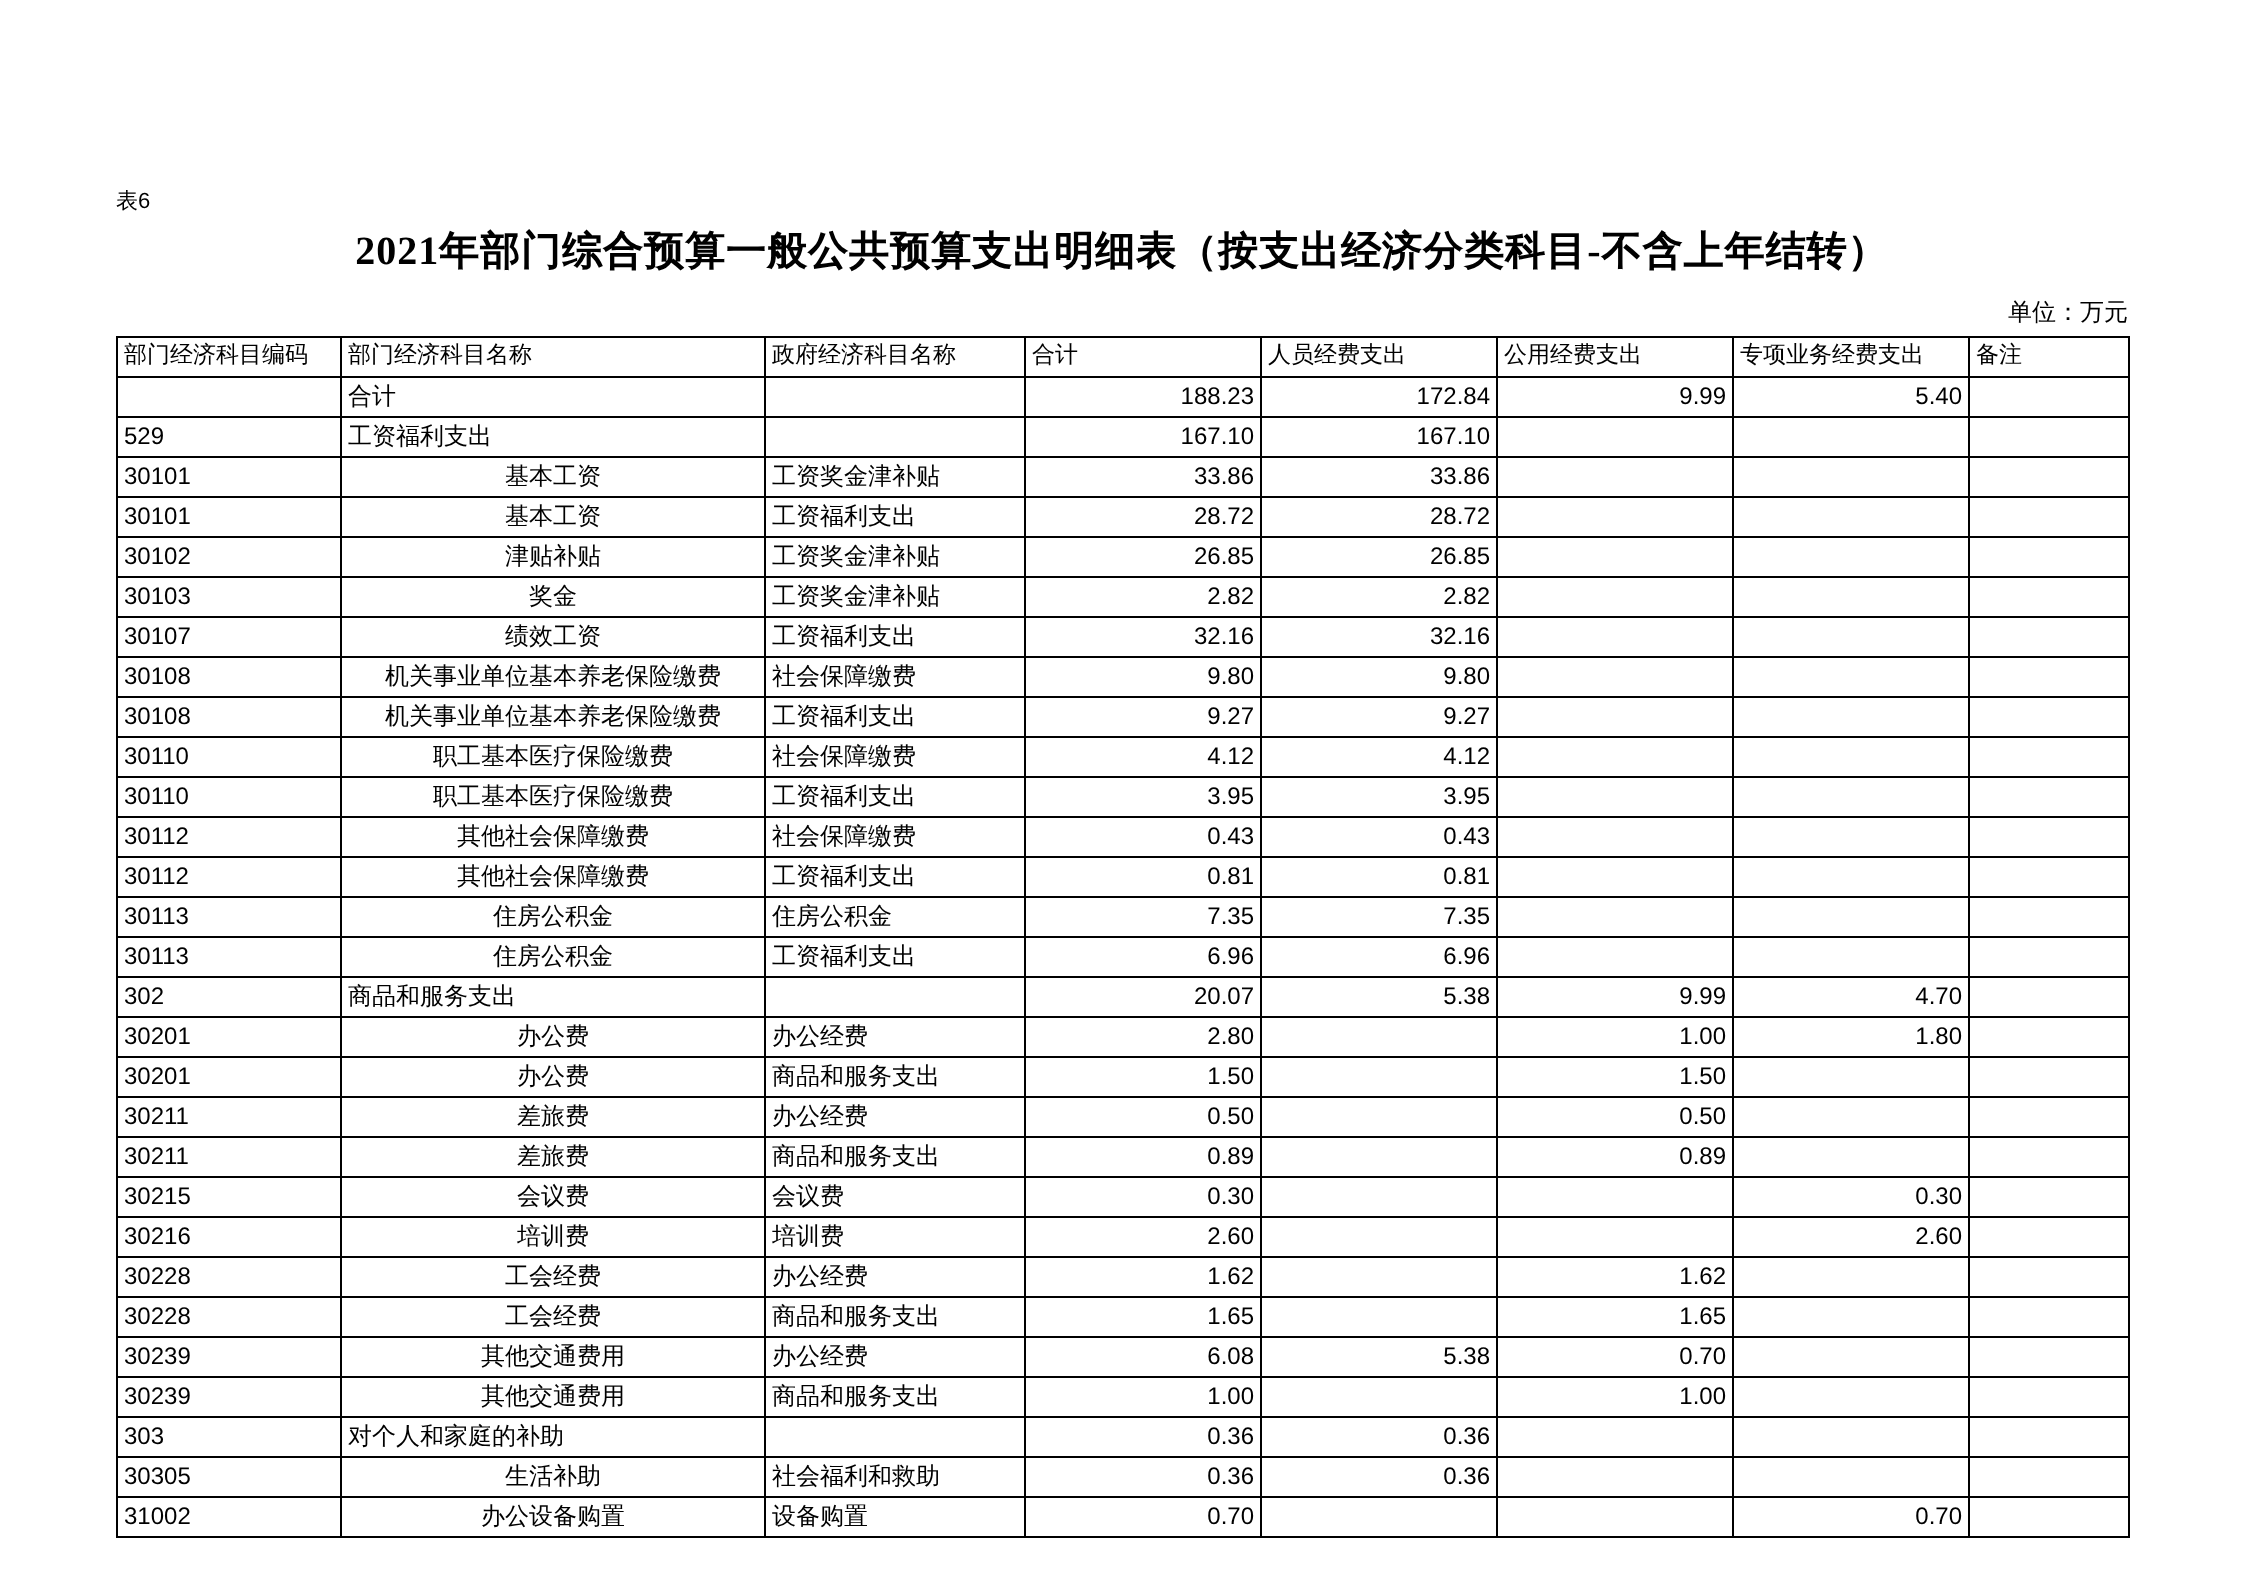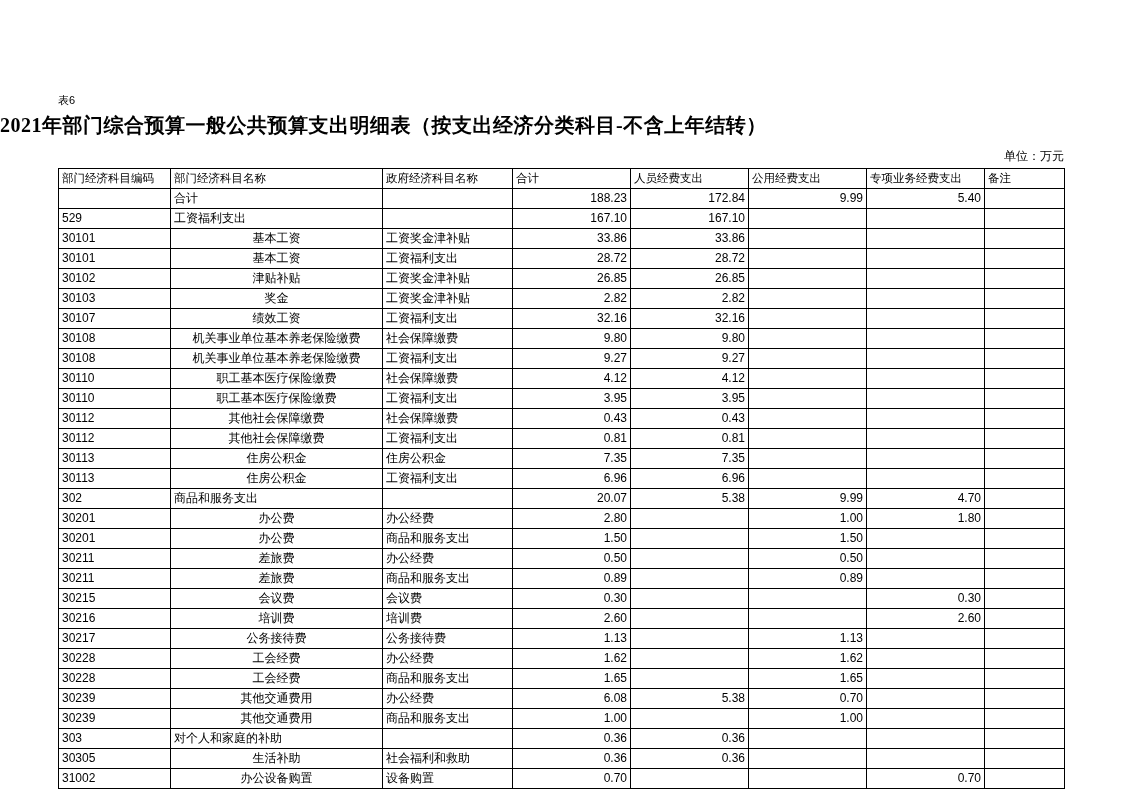--- a/index.html
+++ b/index.html
@@ -27,20 +27,21 @@
     top: 93px;
     font-size: 11px;
     color: #000;
     letter-spacing: 0;
   }
   .doc-title {
     position: absolute;
     left: 0;
     right: 0;
     top: 112px;
+    text-align: center;
     font-size: 20px;
     font-weight: bold;
     font-family: "Liberation Serif", "DejaVu Serif", serif;
     letter-spacing: 0.5px;
   }
   .unit-label {
     position: absolute;
     right: 58px;
     top: 148px;
     font-size: 12px;
@@ -332,30 +333,20 @@
           <td class="code-l2">30216</td>
           <td class="name-l2">培训费</td>
           <td class="gname">培训费</td>
           <td class="num">2.60</td>
           <td class="num"></td>
           <td class="num"></td>
           <td class="num">2.60</td>
           <td></td>
         </tr>
         <tr>
-          <td class="code-l2">30217</td>
-          <td class="name-l2">公务接待费</td>
-          <td class="gname">公务接待费</td>
-          <td class="num">1.13</td>
-          <td class="num"></td>
-          <td class="num">1.13</td>
-          <td class="num"></td>
-          <td></td>
-        </tr>
-        <tr>
           <td class="code-l2">30228</td>
           <td class="name-l2">工会经费</td>
           <td class="gname">办公经费</td>
           <td class="num">1.62</td>
           <td class="num"></td>
           <td class="num">1.62</td>
           <td class="num"></td>
           <td></td>
         </tr>
         <tr>

